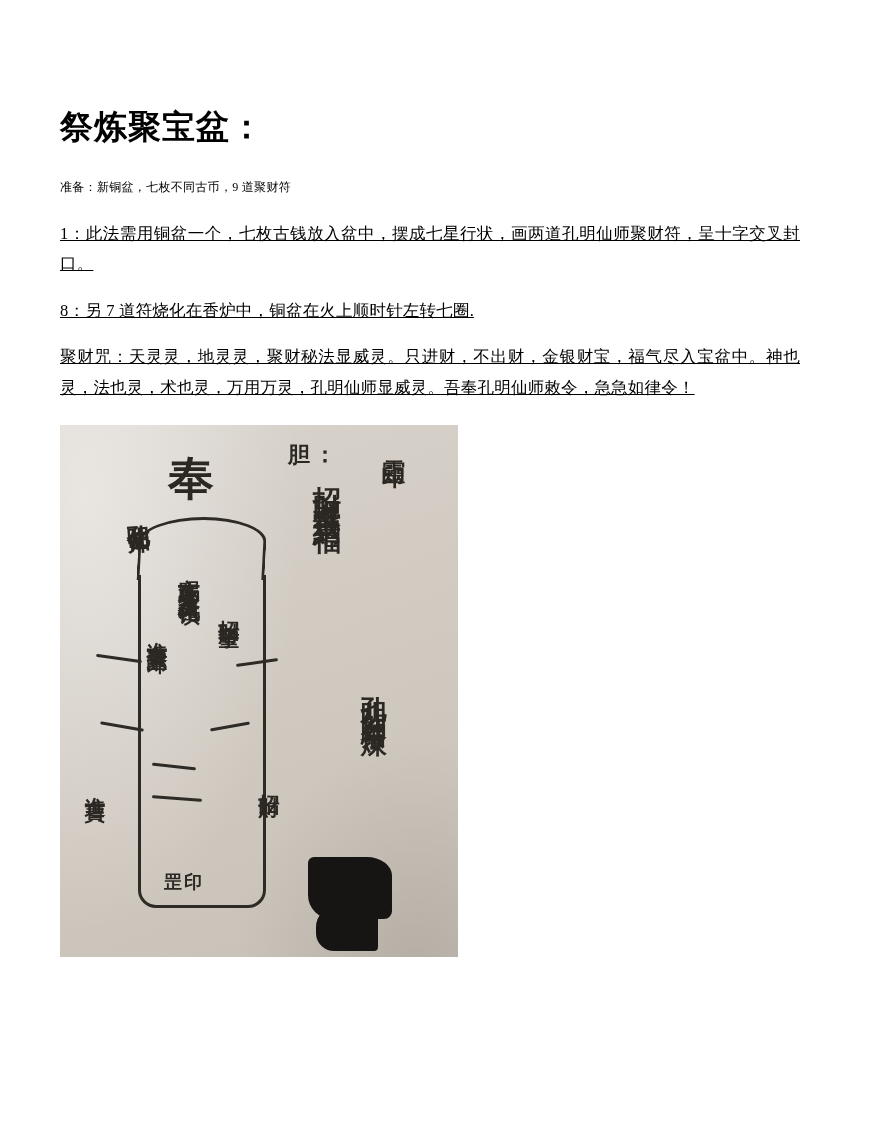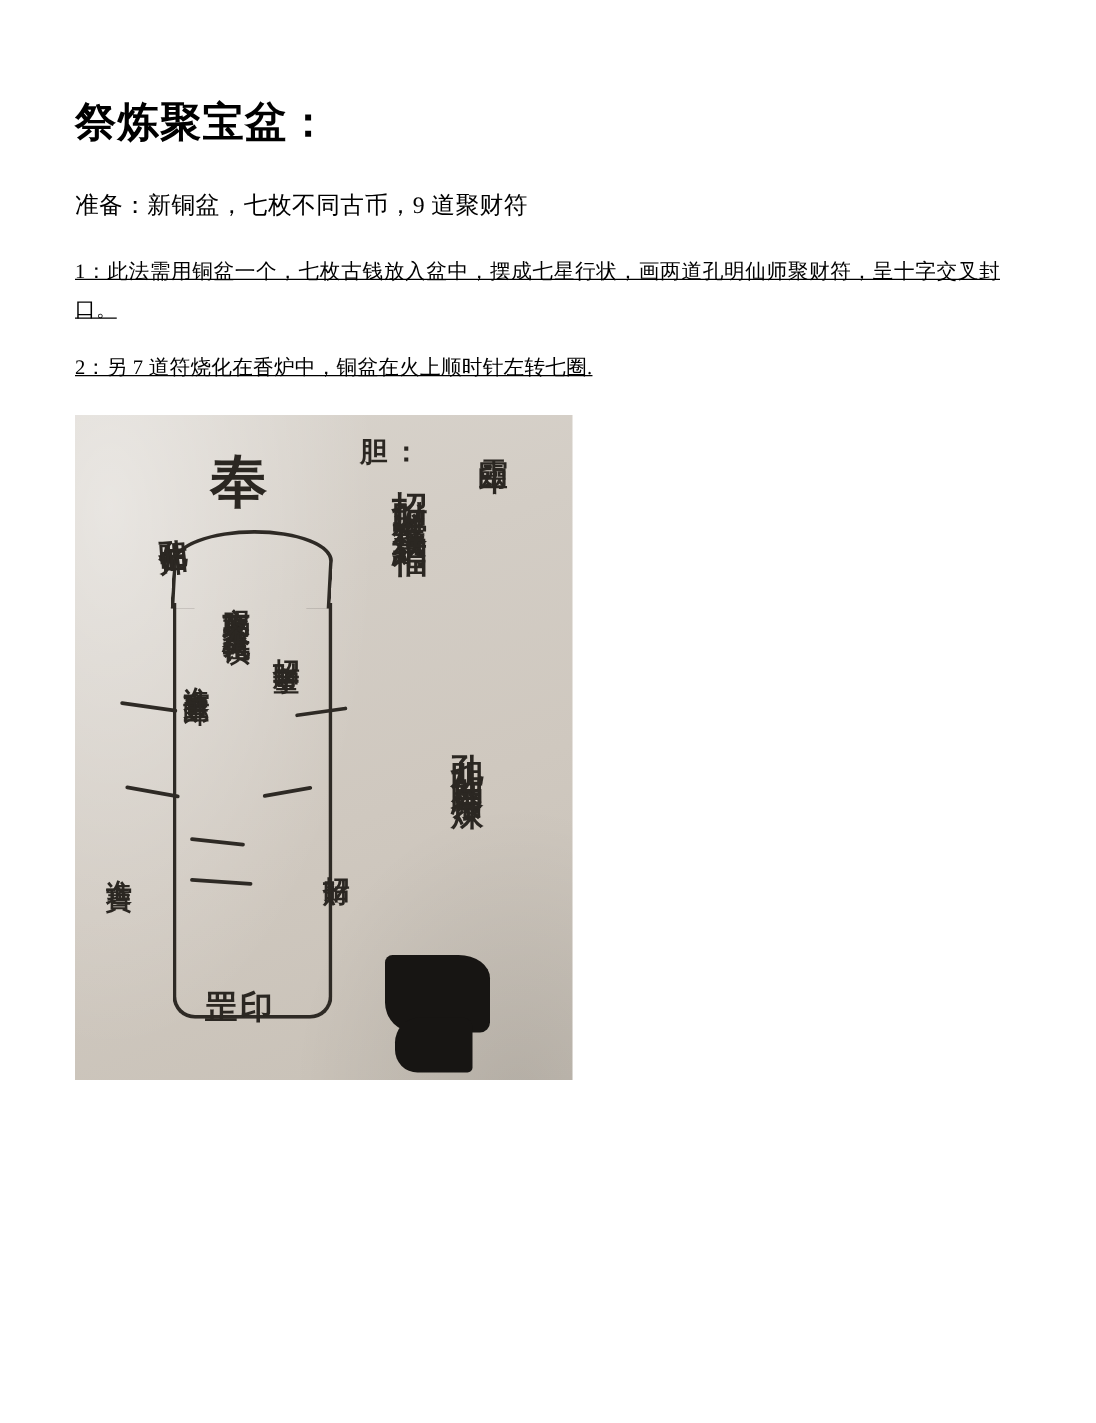--- a/index.html
+++ b/index.html
@@ -12,33 +12,33 @@
     height: 1138px;
     font-family: "Liberation Serif", "DejaVu Serif", serif;
     color: #000000;
     position: relative;
     overflow: hidden;
   }
   .page {
     box-sizing: border-box;
     width: 877px;
     height: 862px;
-    padding: 72px 60px 40px 60px;
+    padding: 100px 60px 40px 60px;
     background: #ffffff;
   }
   .doc-title {
     font-family: "Liberation Serif", "DejaVu Serif", serif;
     font-size: 33px;
     font-weight: bold;
     letter-spacing: 1px;
     margin: 8px 0 30px 0;
     line-height: 1.2;
   }
   .lead {
-    font-size: 19px;
+    font-size: 12px;
     line-height: 1.6;
     margin: 0 0 22px 0;
     letter-spacing: 0.3px;
   }
   .para {
     font-size: 16.5px;
     line-height: 1.85;
     margin: 0 0 16px 0;
     letter-spacing: 0.2px;
     text-align: justify;
@@ -127,21 +127,22 @@
 </head>
 <body>
 
 <div class="page">
 
   <h1 class="doc-title">祭炼聚宝盆：</h1>
 
   <p class="lead">准备：新铜盆，七枚不同古币，9 道聚财符</p>
 
   <p class="para">1：此法需用铜盆一个，七枚古钱放入盆中，摆成七星行状，画两道孔明仙师聚财符，呈十字交叉封口。</p>
-  <p class="para">2：另 7 道符烧化在香炉中，铜盆在火上顺时针左转七圈.</p>
+  <p class="para">8：另 7 道符烧化在香炉中，铜盆在火上顺时针左转七圈.</p>
+  <p class="para">聚财咒：天灵灵，地灵灵，聚财秘法显威灵。只进财，不出财，金银财宝，福气尽入宝盆中。神也灵，法也灵，术也灵，万用万灵，孔明仙师显威灵。吾奉孔明仙师敕令，急急如律令！</p>
 
   <div class="figure-wrap">
     <div class="figure">
       <div class="sheen"></div>
       <div class="sheen2"></div>
 
       <div class="talisman-top"></div>
       <div class="talisman-body"></div>
 
       <div class="ink h" style="left:108px; top:30px; font-size:46px;">奉</div>
@@ -151,21 +152,21 @@
       <div class="ink" style="left:118px; top:136px; font-size:22px; letter-spacing:3px;">文赐下聚宝盆火化镇</div>
 
       <div class="ink" style="left:86px; top:200px; font-size:21px; letter-spacing:3px;">進寶童郎</div>
 
       <div class="ink" style="left:158px; top:178px; font-size:21px; letter-spacing:3px;">招財童子</div>
 
       <div class="ink" style="left:24px; top:355px; font-size:21px; letter-spacing:3px;">進寶</div>
 
       <div class="ink" style="left:198px; top:352px; font-size:21px; letter-spacing:3px;">招財</div>
 
-      <div class="ink h" style="left:104px; top:460px; font-size:26px; letter-spacing:2px;">罡印</div>
+      <div class="ink h" style="left:104px; top:448px; font-size:18px; letter-spacing:2px;">罡印</div>
 
       <div class="stroke" style="left:92px; top:340px; width:44px; height:3px; transform:rotate(6deg);"></div>
       <div class="stroke" style="left:92px; top:372px; width:50px; height:3px; transform:rotate(4deg);"></div>
       <div class="stroke" style="left:150px; top:300px; width:40px; height:3px; transform:rotate(-10deg);"></div>
       <div class="stroke" style="left:40px; top:300px; width:44px; height:3px; transform:rotate(10deg);"></div>
       <div class="stroke" style="left:36px; top:232px; width:46px; height:3px; transform:rotate(8deg);"></div>
       <div class="stroke" style="left:176px; top:236px; width:42px; height:3px; transform:rotate(-8deg);"></div>
 
       <div class="ink h" style="left:228px; top:18px; font-size:22px;">胆：</div>
 

